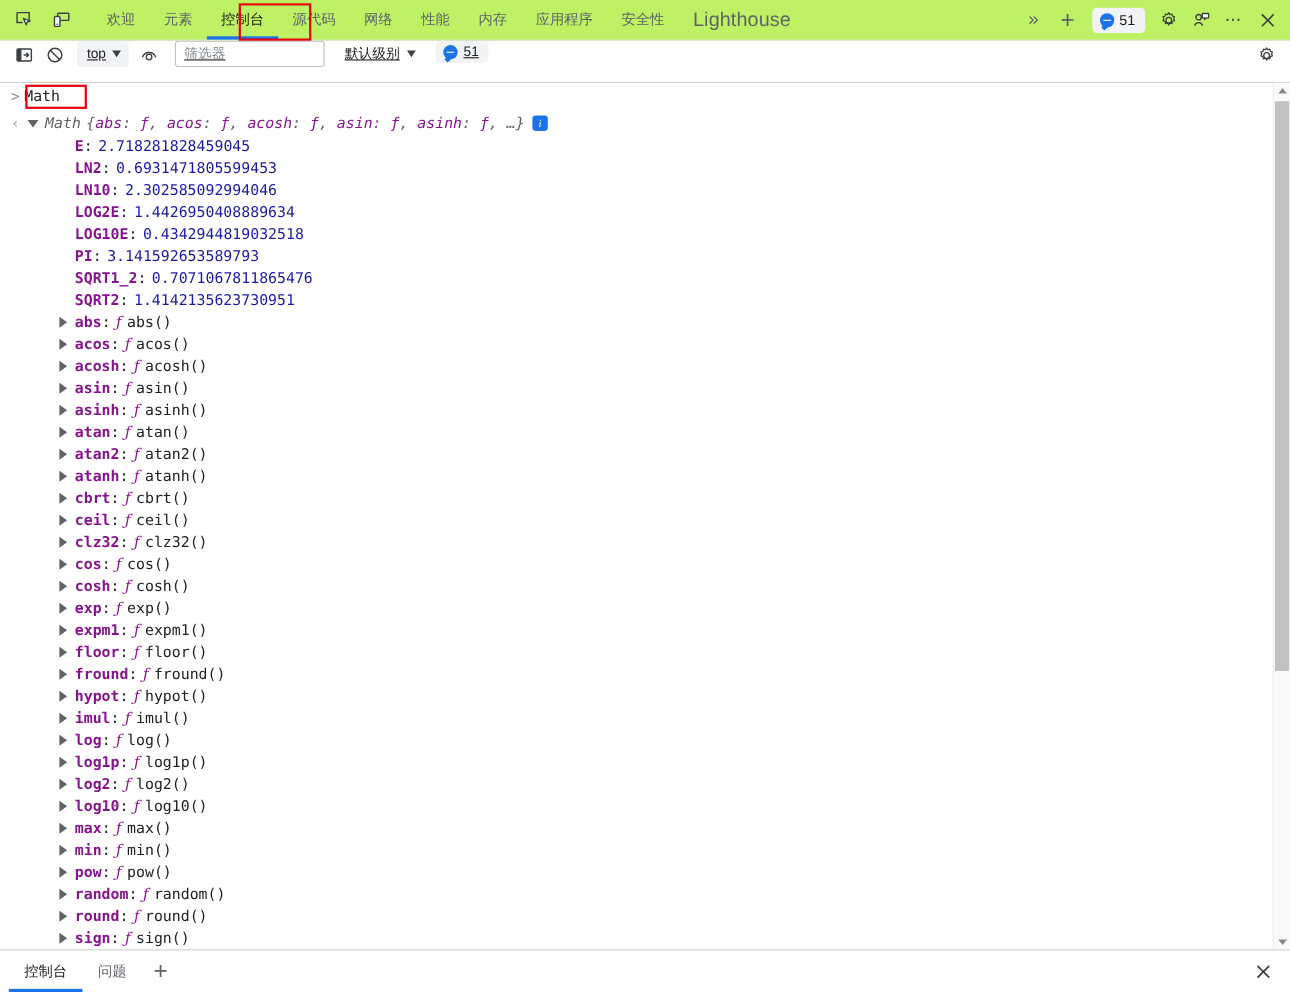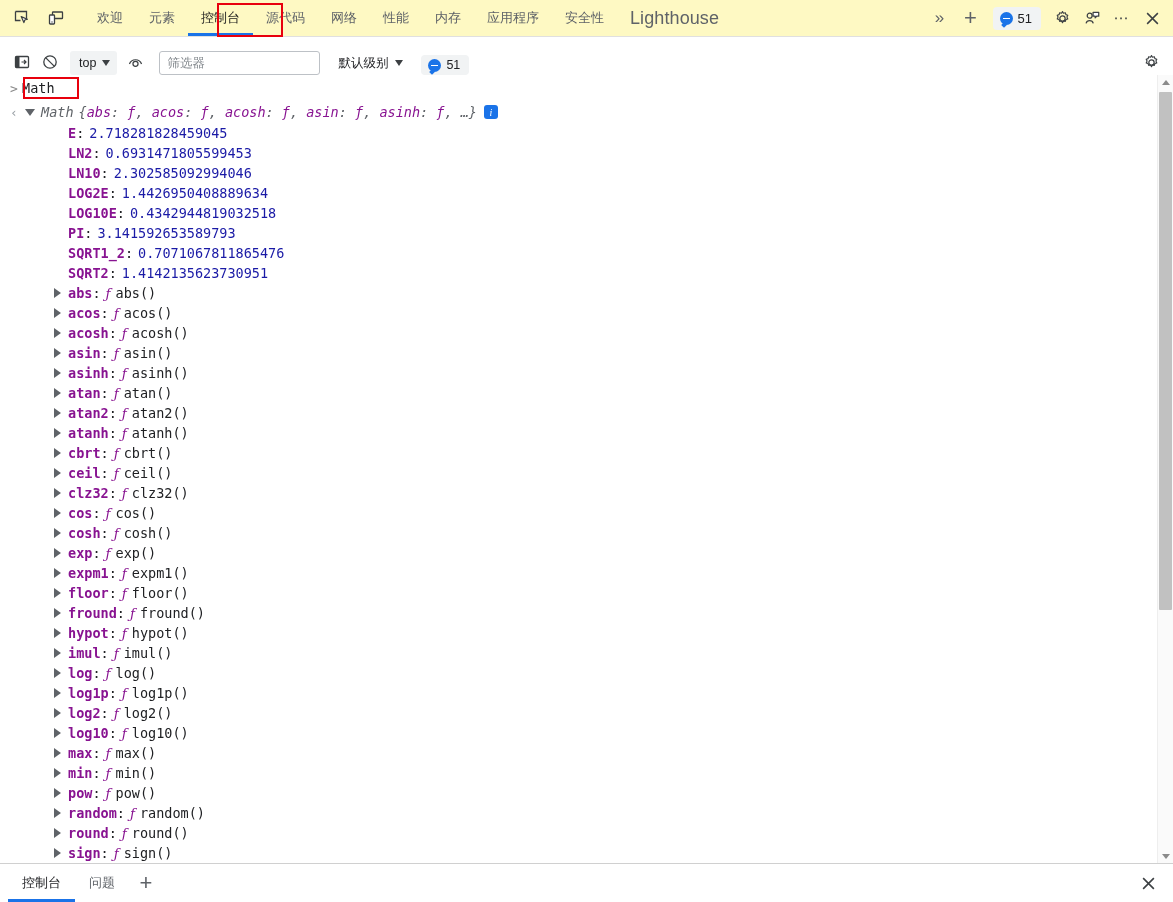--- a/index.html
+++ b/index.html
@@ -16,21 +16,21 @@
     color: #202124;
     position: relative;
   }
 
   
   .tabbar {
     height: 36px;
     display: flex;
     align-items: center;
     border-bottom: 1px solid #e0e0e0;
-    background: #fef9c3;
+    background: #bef264;
     position: relative;
   }
   .tb-icon {
     width: 28px;
     height: 28px;
     margin-left: 6px;
     display: flex;
     align-items: center;
     justify-content: center;
     border-radius: 3px;
@@ -122,24 +122,25 @@
     width: 30px; height: 30px;
     display: flex; align-items: center; justify-content: center;
     border-radius: 3px;
   }
   .dots { letter-spacing: 2px; font-size: 15px; color: #3c4043; }
 
   
   .ctoolbar {
     height: 38px;
     display: flex;
-    align-items: flex-end;
+    align-items: flex-start;
     border-bottom: 3px solid #14532d;
     background: #fff;
     padding-left: 8px;
+    text-decoration: underline;
   }
   .ct-btn {
     width: 28px; height: 26px;
     display: flex; align-items: center; justify-content: center;
     border-radius: 3px;
     flex: none;
   }
   .ctx-select {
     display: flex;
     align-items: center;
@@ -154,21 +155,21 @@
     flex: none;
   }
   .caret {
     width: 0; height: 0;
     border-left: 4.5px solid transparent;
     border-right: 4.5px solid transparent;
     border-top: 6px solid #3c4043;
     display: block;
   }
   .filter-input {
-    width: 161px;
+    width: 136px;
     height: 24px;
     border: 1px solid #bdc1c6;
     border-radius: 3px;
     margin-left: 10px;
     padding: 0 7px;
     font-size: 12.5px;
     color: #202124;
     font-family: "Liberation Sans", sans-serif;
     background: #fff;
     box-sizing: border-box;

